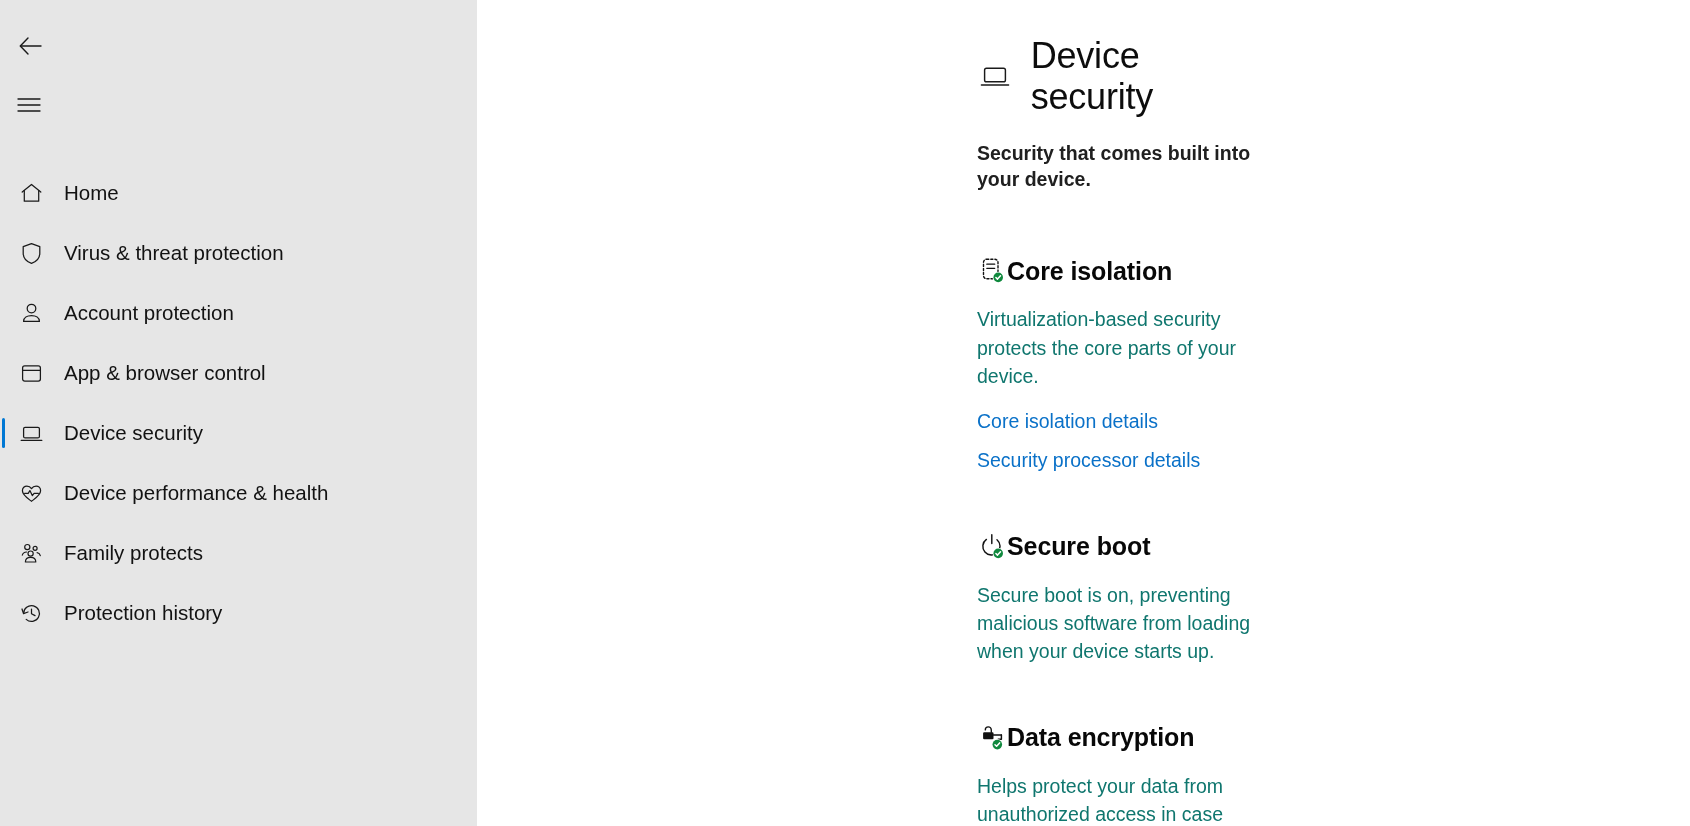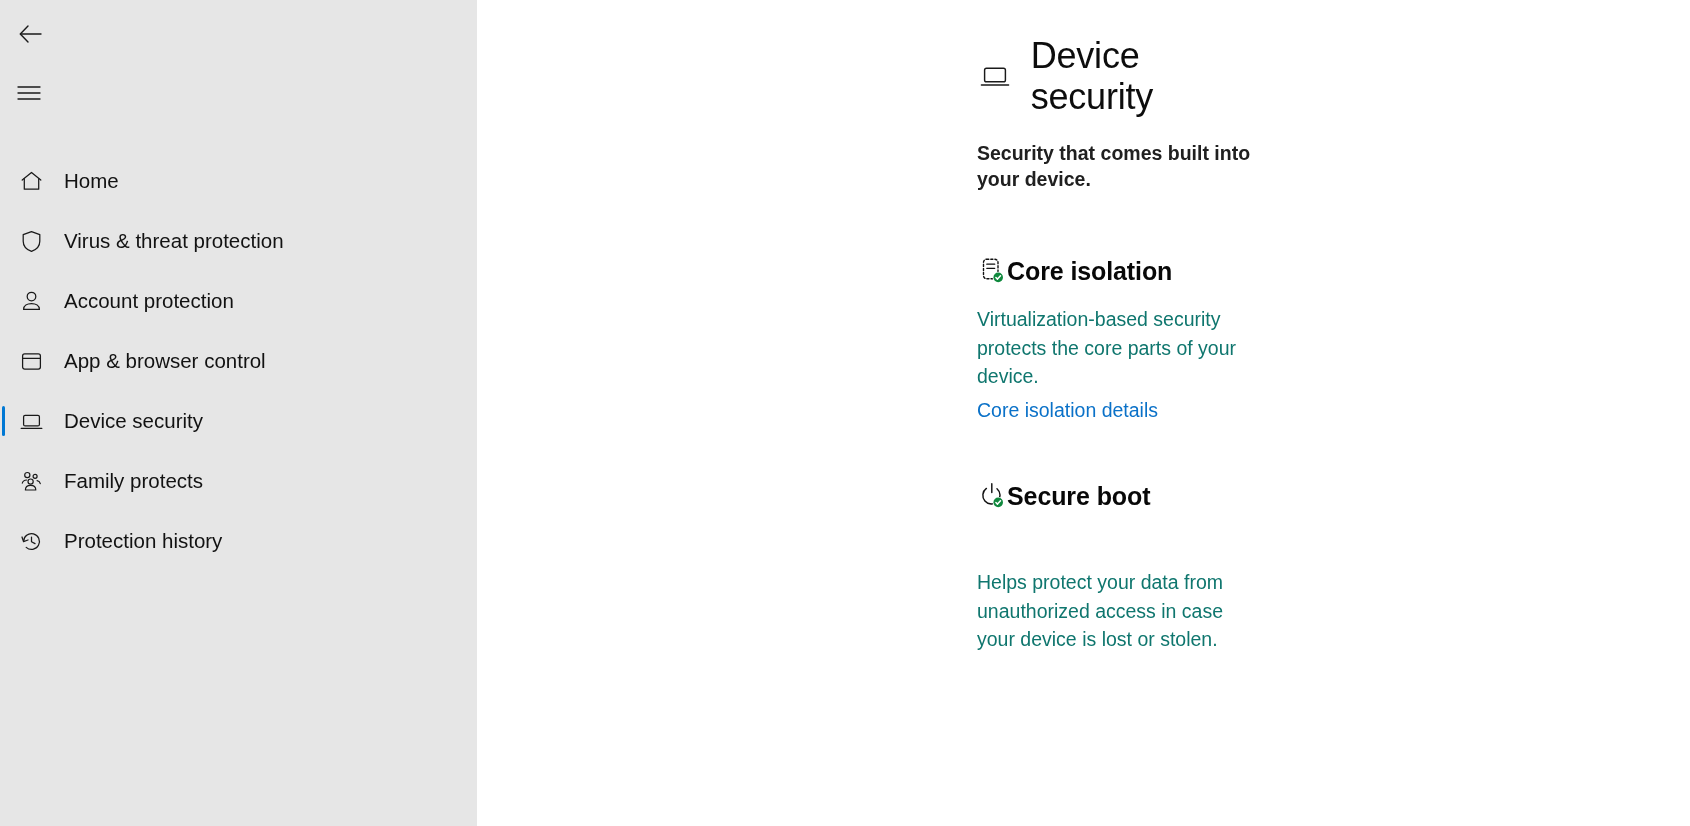--- a/index.html
+++ b/index.html
@@ -26,21 +26,21 @@
     background: #ffffff;
   }
 
   
   .sidebar {
     position: relative;
     width: 477px;
     min-width: 477px;
     height: 826px;
     background: #e6e6e6;
-    padding-top: 4px;
+    padding-top: 16px;
   }
 
   .nav-button {
     display: flex;
     align-items: center;
     justify-content: flex-start;
     width: 58px;
     height: 46px;
     margin-left: 5px;
     cursor: pointer;
@@ -168,21 +168,21 @@
 
   .section-desc {
     margin-top: 19px;
     max-width: 690px;
     font-size: 19.5px;
     font-weight: 400;
     color: #0f766e;
     line-height: 1.45;
   }
 
-  .link-list { margin-top: 6px; }
+  .link-list { margin-top: 17px; }
 
   .link {
     display: inline-block;
     font-size: 19.5px;
     color: #0a71c8;
     text-decoration: none;
     cursor: pointer;
     line-height: 1.45;
   }
   .link-row { margin-bottom: 11px; }
@@ -267,20 +267,32 @@
         <span class="sel-bar"></span>
         <span class="nav-icon">
           <svg width="25" height="25" viewBox="0 0 25 25" fill="none" stroke="#1a1a1a" stroke-width="1.25" stroke-linecap="round" stroke-linejoin="round">
             <rect x="4.6" y="6.3" width="15.8" height="10.6" rx="1.5"></rect>
             <line x1="2.2" y1="19.4" x2="22.8" y2="19.4"></line>
           </svg>
         </span>
         <span class="nav-label">Device security</span>
       </li>
 
+      <li class="nav-item">
+        <span class="sel-bar"></span>
+        <span class="nav-icon">
+          <svg width="25" height="25" viewBox="0 0 25 25" fill="none" stroke="#1a1a1a" stroke-width="1.25" stroke-linecap="round" stroke-linejoin="round">
+            <path d="M12.5 20.3 C9 17.6 3.4 13.9 3.4 9.7 C3.4 6.9 5.5 5 7.9 5
+                     C9.9 5 11.5 6.1 12.5 7.7 C13.5 6.1 15.1 5 17.1 5
+                     C19.5 5 21.6 6.9 21.6 9.7 C21.6 13.9 16 17.6 12.5 20.3 Z"></path>
+            <polyline points="5.6,12.3 9.2,12.3 10.9,9.6 13.3,14.6 15.1,12.3 19.4,12.3"></polyline>
+          </svg>
+        </span>
+        <span class="nav-label">Device performance &amp; health</span>
+      </li>
 
       <li class="nav-item">
         <span class="sel-bar"></span>
         <span class="nav-icon">
           <svg width="25" height="25" viewBox="0 0 25 25" fill="none" stroke="#1a1a1a" stroke-width="1.2" stroke-linecap="round" stroke-linejoin="round">
             <circle cx="8.3" cy="6.1" r="2.6"></circle>
             <circle cx="16.1" cy="7.3" r="2.0"></circle>
             <circle cx="11.6" cy="12.6" r="2.6"></circle>
             <path d="M6.4 21 C6.4 17.9 8.7 16.3 11.6 16.3 C14.5 16.3 16.8 17.9 16.8 21 Z"></path>
             <path d="M3.3 14.2 C3.9 12.1 5.6 11 7.6 11"></path>
@@ -332,39 +344,57 @@
               <polyline points="18.9,21.5 20.5,23.1 23.5,19.7" fill="none" stroke="#ffffff" stroke-width="1.5" stroke-linecap="round" stroke-linejoin="round"></polyline>
             </svg>
           </span>
           <h2 class="section-title">Core isolation</h2>
         </div>
         <p class="section-desc">Virtualization-based security protects the core parts of your device.</p>
         <div class="link-list">
           <div class="link-row">
             <a class="link">Core isolation details</a>
           </div>
+          <div class="link-row">
+            <a class="link">Security processor details</a>
+          </div>
         </div>
       </div>
 
       <div class="section">
         <div class="section-header">
           <span class="section-icon">
             <svg width="30" height="30" viewBox="0 0 30 30" fill="none">
               <path d="M9.4 7.4 A8.6 8.6 0 1 0 20.0 7.8" stroke="#111111" stroke-width="1.45" stroke-linecap="round"></path>
               <line x1="14.8" y1="2.8" x2="14.8" y2="11.6" stroke="#111111" stroke-width="1.45" stroke-linecap="round"></line>
               <circle cx="21.2" cy="21.4" r="5.6" fill="#ffffff"></circle>
               <circle cx="21.2" cy="21.4" r="4.8" fill="#10893e"></circle>
               <polyline points="18.9,21.5 20.5,23.1 23.5,19.7" fill="none" stroke="#ffffff" stroke-width="1.5" stroke-linecap="round" stroke-linejoin="round"></polyline>
             </svg>
           </span>
           <h2 class="section-title">Secure boot</h2>
         </div>
+        <p class="section-desc">Secure boot is on, preventing malicious software from loading when your device starts up.</p>
       </div>
 
       <div class="section">
+        <div class="section-header">
+          <span class="section-icon">
+            <svg width="30" height="30" viewBox="0 0 30 30" fill="none">
+              <path d="M8.3 6.9 A3.0 3.0 0 0 1 14.3 6.9 V9.3" stroke="#111111" stroke-width="1.35" stroke-linecap="round"></path>
+              <rect x="6.1" y="9.3" width="10.4" height="7.0" rx="1.1" fill="#111111"></rect>
+              <line x1="16.5" y1="12.0" x2="24.4" y2="12.0" stroke="#111111" stroke-width="1.45" stroke-linecap="round"></line>
+              <polyline points="24.4,12.0 24.4,16.2 21.2,16.2" fill="none" stroke="#111111" stroke-width="1.45" stroke-linecap="round" stroke-linejoin="round"></polyline>
+              <circle cx="20.3" cy="21.6" r="5.6" fill="#ffffff"></circle>
+              <circle cx="20.3" cy="21.6" r="4.8" fill="#10893e"></circle>
+              <polyline points="18.0,21.7 19.6,23.3 22.6,19.9" fill="none" stroke="#ffffff" stroke-width="1.5" stroke-linecap="round" stroke-linejoin="round"></polyline>
+            </svg>
+          </span>
+          <h2 class="section-title">Data encryption</h2>
+        </div>
         <p class="section-desc">Helps protect your data from unauthorized access in case your device is lost or stolen.</p>
 
       </div>
 
     </div>
   </div>
 
 </div>
 
 </body></html>

